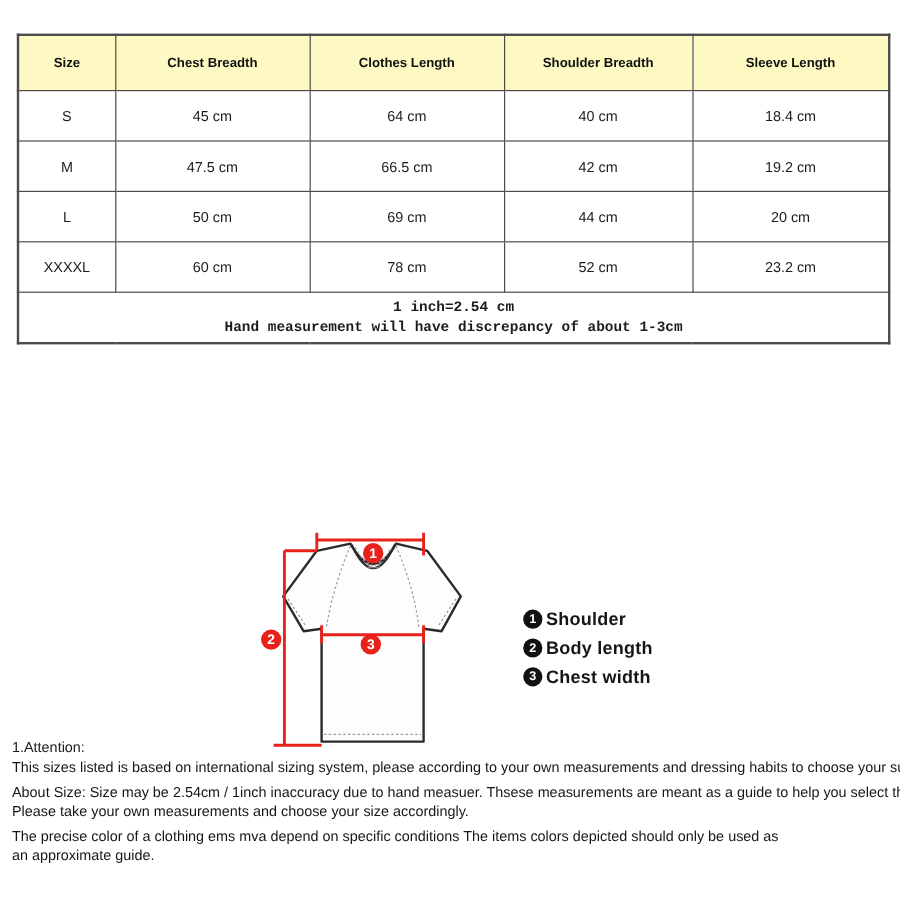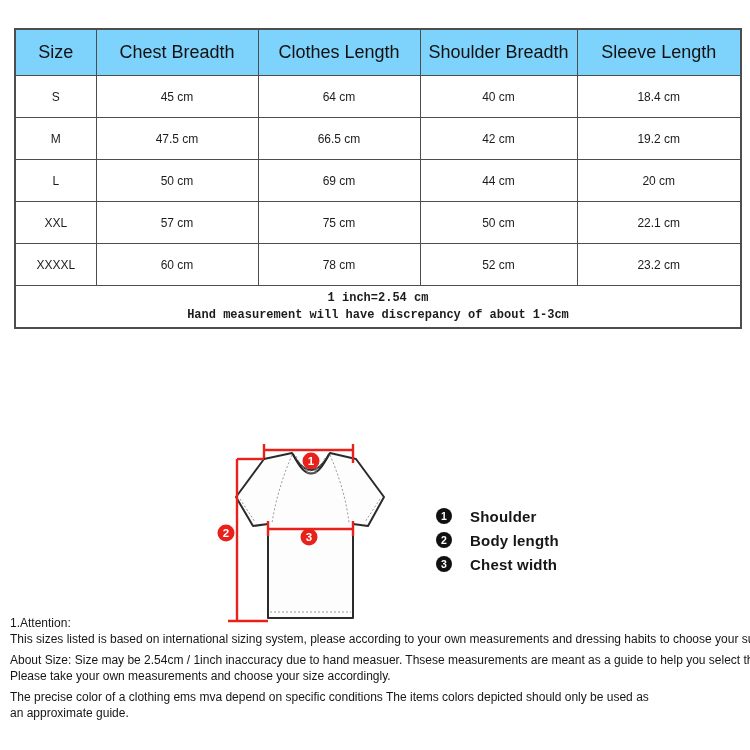--- a/index.html
+++ b/index.html
@@ -11,39 +11,39 @@
   .size-table{
     position:absolute;left:14px;top:28px;width:726px;
     border-collapse:collapse;table-layout:fixed;
     border:2px solid #4d4d4d;
   }
   .size-table th,.size-table td{
     border:1.5px solid #4d4d4d;text-align:center;vertical-align:middle;
     overflow:hidden;white-space:nowrap;
   }
   .size-table th{
-    background:#7dd3fc;font-size:18px;font-weight:normal;height:43px;color:#111;
+    background:#fef9c3;font-size:11px;font-weight:bold;height:43px;color:#111;
   }
   .size-table td{font-size:12px;height:39px;color:#1c1c1c;}
   .note-cell{
     height:56px;
     font-family:Liberation Mono, monospace;font-weight:bold;font-size:12.5px;
     line-height:17px;color:#111;white-space:normal !important;
   }
   
   .diagram-svg{position:absolute;left:180px;top:443px;}
   
   .legend{position:absolute;left:436px;top:504px;}
   .legend-item{display:flex;align-items:center;height:24px;}
   .legend-badge{
     width:16px;height:16px;border-radius:50%;background:#111;color:#fff;
     font-size:10.5px;font-weight:bold;display:flex;align-items:center;justify-content:center;
     flex:0 0 16px;
   }
-  .legend-label{margin-left:18px;font-size:15px;font-weight:bold;color:#161616;letter-spacing:.2px;}
+  .legend-label{margin-left:3px;font-size:15px;font-weight:bold;color:#161616;letter-spacing:.2px;}
   
   .notes{position:absolute;left:10px;top:615px;width:740px;overflow:hidden;}
   .note-heading{font-size:12px;line-height:16px;margin-top:5px;white-space:nowrap;}
   .note-heading.first{margin-top:0;}
   .note-line{font-size:12px;line-height:16px;white-space:nowrap;color:#161616;}
   .note-gap{height:5px;}
 </style>
 </head>
 <body>
 
@@ -78,27 +78,20 @@
         <td>66.5 cm</td>
         <td>42 cm</td>
         <td>19.2 cm</td>
       </tr>
       <tr>
         <td>L</td>
         <td>50 cm</td>
         <td>69 cm</td>
         <td>44 cm</td>
         <td>20 cm</td>
-      </tr>
-      <tr>
-        <td>XXL</td>
-        <td>57 cm</td>
-        <td>75 cm</td>
-        <td>50 cm</td>
-        <td>22.1 cm</td>
       </tr>
       <tr>
         <td>XXXXL</td>
         <td>60 cm</td>
         <td>78 cm</td>
         <td>52 cm</td>
         <td>23.2 cm</td>
       </tr>
     </tbody>
   <tfoot>

